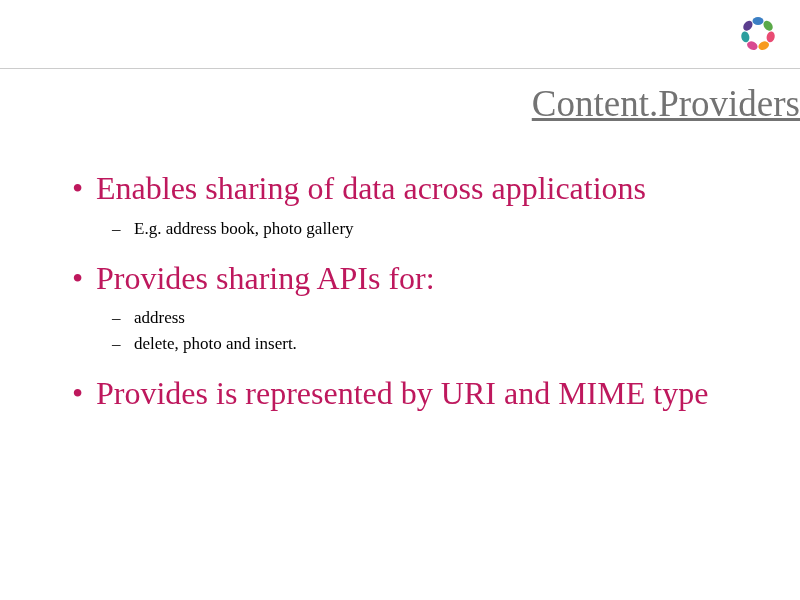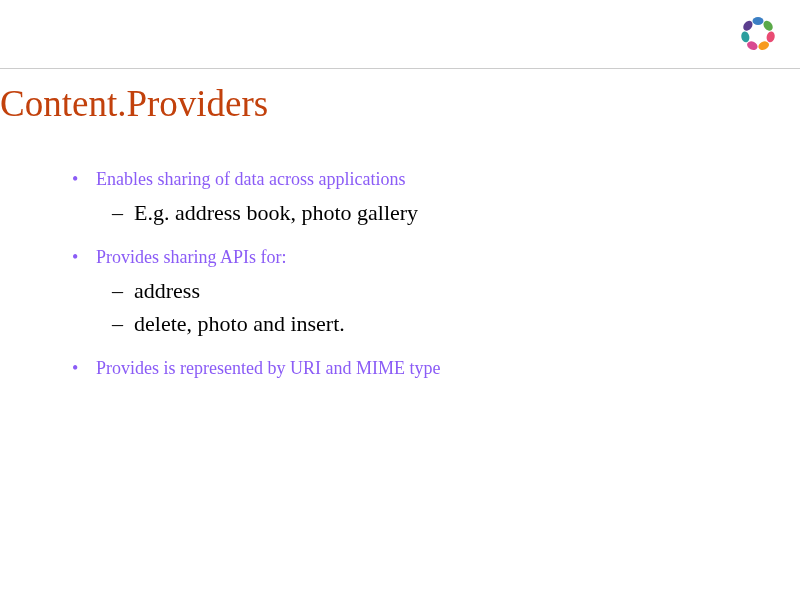--- a/index.html
+++ b/index.html
@@ -28,47 +28,48 @@
       top: 12px;
       right: 20px;
       width: 44px;
       height: 44px;
     }
     .slide-title {
       position: absolute;
       top: 82px;
       left: 0;
       right: 0;
-      text-align: left;
+      text-align: right;
       font-size: 37px;
-      color: #c2410c;
+      color: #737373;
       font-weight: normal;
+      text-decoration: underline;
     }
     .content {
       position: absolute;
       top: 168px;
       left: 72px;
       right: 72px;
     }
     .bullet-level1 {
-      font-size: 18px;
-      color: #8b5cf6;
+      font-size: 32px;
+      color: #be185d;
       margin-bottom: 8px;
       padding-left: 24px;
       position: relative;
       line-height: 1.3;
     }
     .bullet-level1::before {
       content: '•';
       position: absolute;
       left: 0;
       top: 0;
     }
     .bullet-level2 {
-      font-size: 22px;
+      font-size: 17px;
       color: #000;
       margin-bottom: 4px;
       padding-left: 62px;
       position: relative;
       line-height: 1.3;
     }
     .bullet-level2::before {
       content: '–';
       position: absolute;
       left: 40px;

